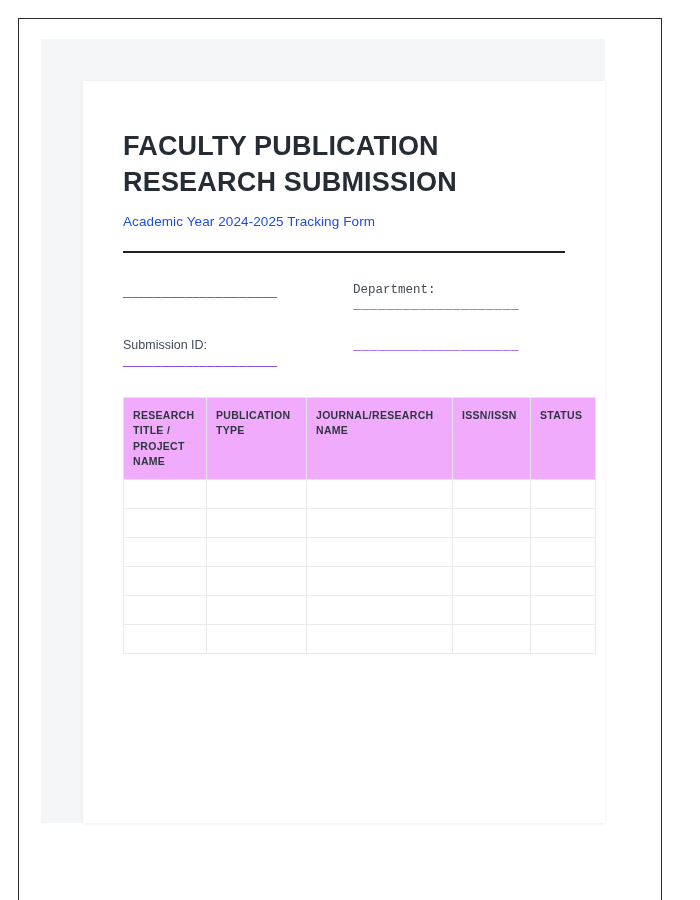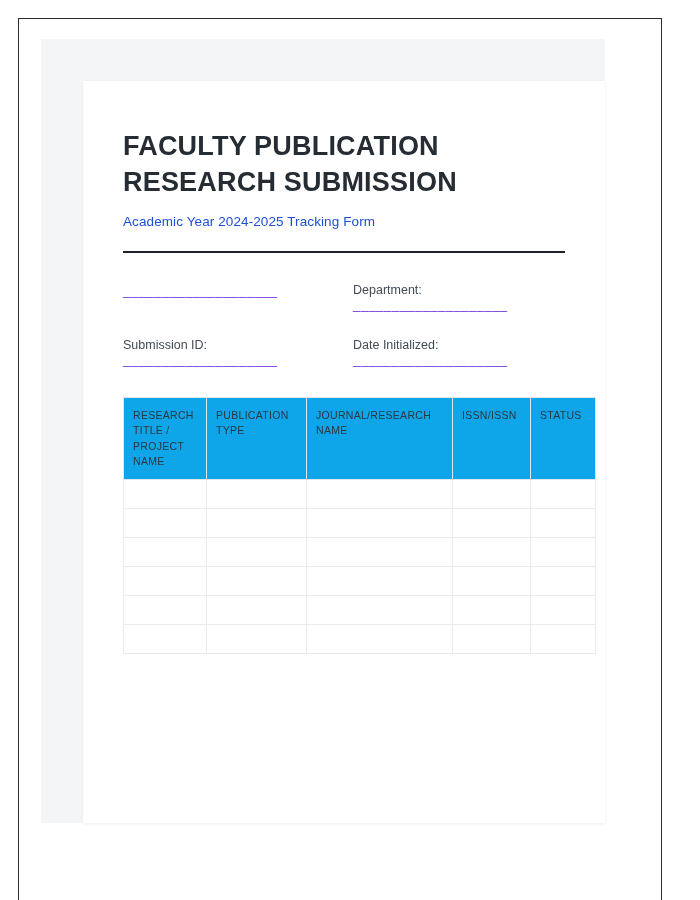--- a/index.html
+++ b/index.html
@@ -82,44 +82,45 @@
     flex-wrap: wrap;
     width: 444px;
   }
   .meta-field {
     width: 222px;
     box-sizing: border-box;
     margin-bottom: 26px;
   }
   .meta-field.right {
     padding-left: 8px;
+    font-family: Liberation Mono, monospace;
   }
   .meta-label {
     font-size: 12.5px;
     color: #434b55;
   }
   .meta-field .meta-underscore {
     font-size: 13px;
     color: #6d28d9;
     letter-spacing: 0.5px;
     display: block;
   }
 
   
   table.entries {
     margin-top: 4px;
     border-collapse: collapse;
     width: 472px;
     table-layout: fixed;
   }
   table.entries th {
-    background: #0ea5e9;
+    background: #f0abfc;
     border: 1px solid #e2e5ea;
     font-size: 10.5px;
-    font-weight: normal;
+    font-weight: bold;
     color: #2f3640;
     text-align: left;
     padding: 10px 9px;
     vertical-align: top;
     letter-spacing: 0.3px;
     line-height: 1.45;
   }
   table.entries td {
     border: 1px solid #e8eaee;
     height: 28px;
@@ -159,21 +160,20 @@
           <div class="meta-label">Department:</div>
           <span class="meta-underscore">____________________</span>
         </div>
 
         <div class="meta-field">
           <div class="meta-label">Submission ID:</div>
           <span class="meta-underscore">____________________</span>
         </div>
 
         <div class="meta-field right">
-          <div class="meta-label">Date Initialized:</div>
           <span class="meta-underscore">____________________</span>
         </div>
 
       </div>
 
       <table class="entries">
         <colgroup>
           <col class="c0">
             <col class="c1">
             <col class="c2">

